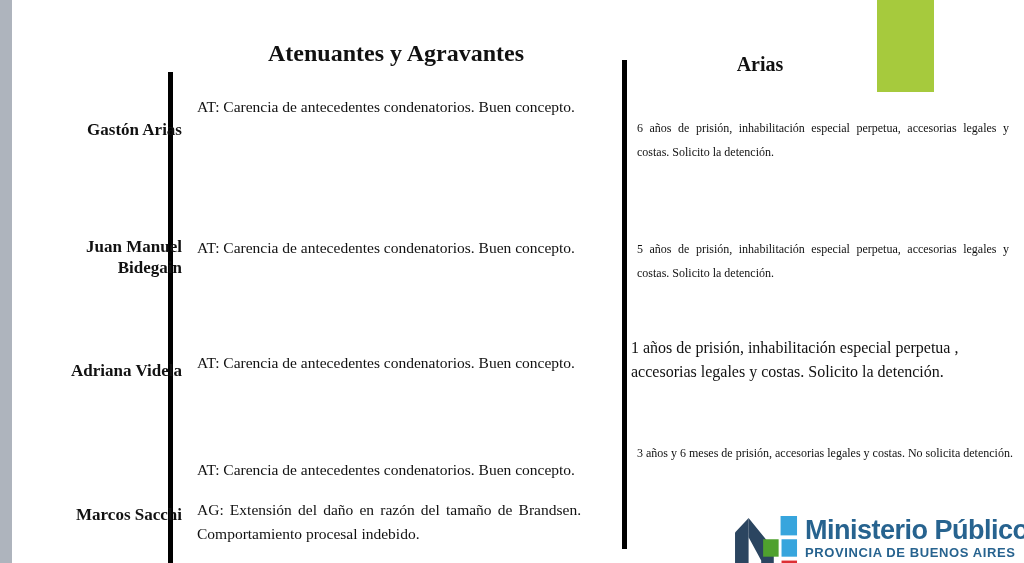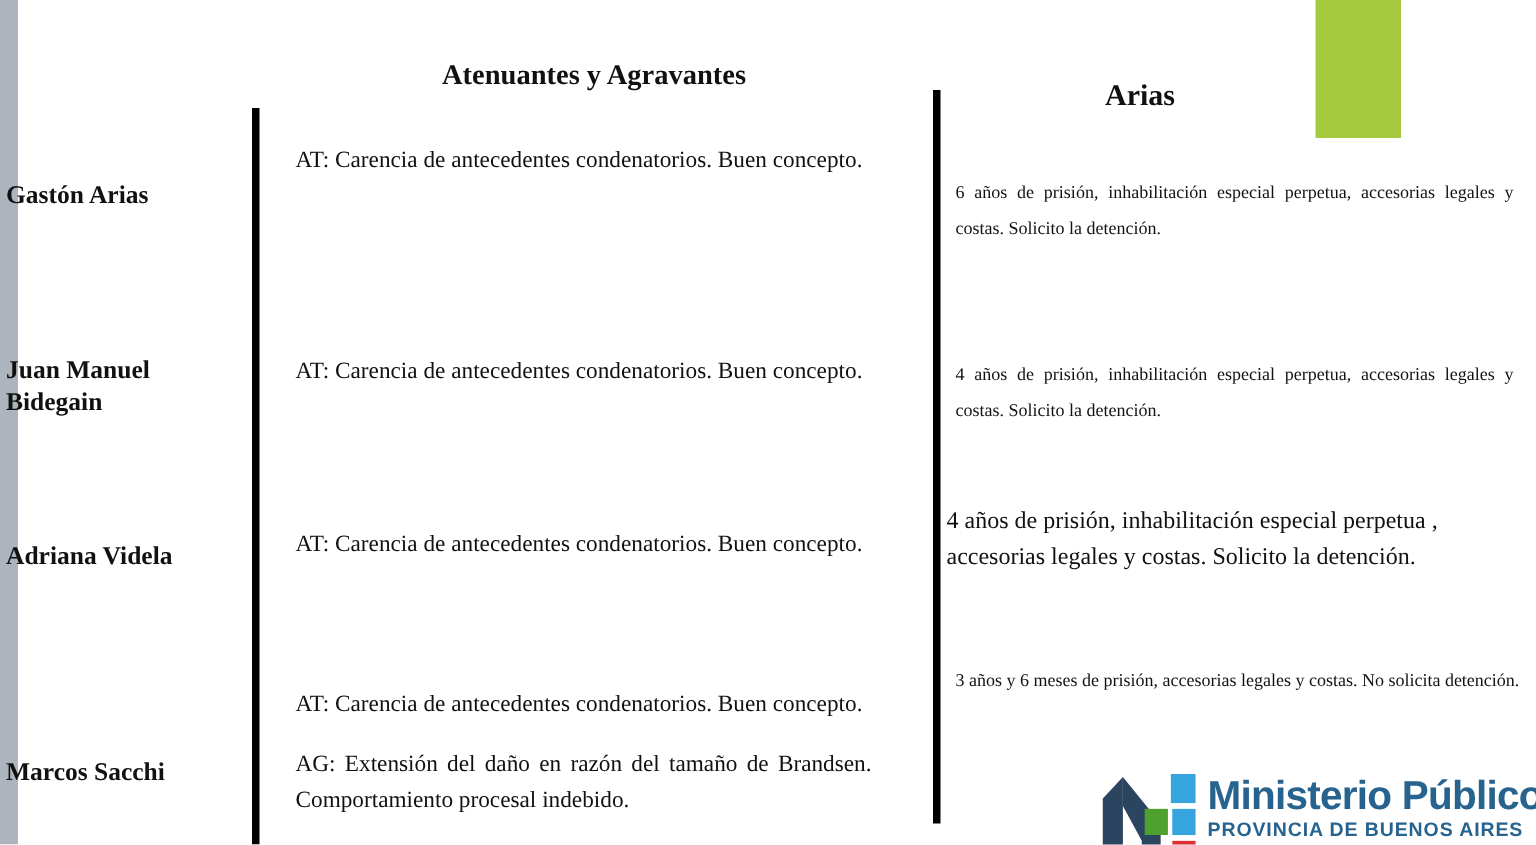--- a/index.html
+++ b/index.html
@@ -13,24 +13,24 @@
   
   .gray-bar{left:0;top:0;width:12px;height:563px;background:#aeb4bd;}
   
   .green-rect{left:877px;top:0;width:57px;height:92px;background:#a6ca3d;}
   
   .rule{background:#000000;width:5px;}
   .rule-1{left:168px;top:72px;height:491px;}
   .rule-2{left:622px;top:60px;height:489px;}
   
   .hdr{font-weight:bold;text-align:center;}
-  .hdr-factors{left:180px;top:40px;width:432px;font-size:19px;}
+  .hdr-factors{left:180px;top:40px;width:432px;font-size:24px;}
   .hdr-pena{left:635px;top:53px;width:250px;font-size:20px;}
   
-  .name{left:4px;width:154px;text-align:left;font-weight:bold;font-size:17px;line-height:21px;}
+  .name{left:28px;width:154px;text-align:right;font-weight:bold;font-size:17px;line-height:21px;}
   .name-1{top:119px;}
   .name-2{top:236px;}
   .name-3{top:344px;margin-top:16px;}
   .name-4{top:464px;margin-top:40px;}
   
   .fact{left:181px;width:416px;font-size:15.5px;}
   .fact p{margin:16px;}
   .fact-1{top:80px;line-height:22px;text-align:justify;}
   .fact-2{top:220px;line-height:24px;text-align:justify;}
   .fact-3{top:335px;line-height:23px;}
@@ -63,27 +63,27 @@
 <div class="abs name name-1">Gastón Arias</div>
 <div class="abs fact fact-1">
   <p>AT: Carencia de antecedentes condenatorios. Buen concepto.</p>
 </div>
 <div class="abs pena pena-1">6 años de prisión, inhabilitación especial perpetua, accesorias legales y costas. Solicito la detención.</div>
 
 <div class="abs name name-2">Juan Manuel Bidegain</div>
 <div class="abs fact fact-2">
   <p>AT: Carencia de antecedentes condenatorios. Buen concepto.</p>
 </div>
-<div class="abs pena pena-2">4 años de prisión, inhabilitación especial perpetua, accesorias legales y costas. Solicito la detención.</div>
+<div class="abs pena pena-2">5 años de prisión, inhabilitación especial perpetua, accesorias legales y costas. Solicito la detención.</div>
 
 <div class="abs name name-3">Adriana Videla</div>
 <div class="abs fact fact-3">
   <p>AT: Carencia de antecedentes condenatorios. Buen concepto.</p>
 </div>
-<div class="abs pena pena-3">4 años de prisión, inhabilitación especial perpetua , accesorias legales y costas. Solicito la detención.</div>
+<div class="abs pena pena-3">1 años de prisión, inhabilitación especial perpetua , accesorias legales y costas. Solicito la detención.</div>
 
 <div class="abs name name-4">Marcos Sacchi</div>
 <div class="abs fact fact-4">
   <p>AT: Carencia de antecedentes condenatorios. Buen concepto.</p>
   <p>AG: Extensión del daño en razón del tamaño de Brandsen. Comportamiento procesal indebido.</p>
 </div>
 <div class="abs pena pena-4">3 años y 6 meses de prisión, accesorias legales y costas. No solicita detención.</div>
 
 <div class="abs logo">
   <svg class="logo-icon" viewBox="0 0 66 64" xmlns="http://www.w3.org/2000/svg">

